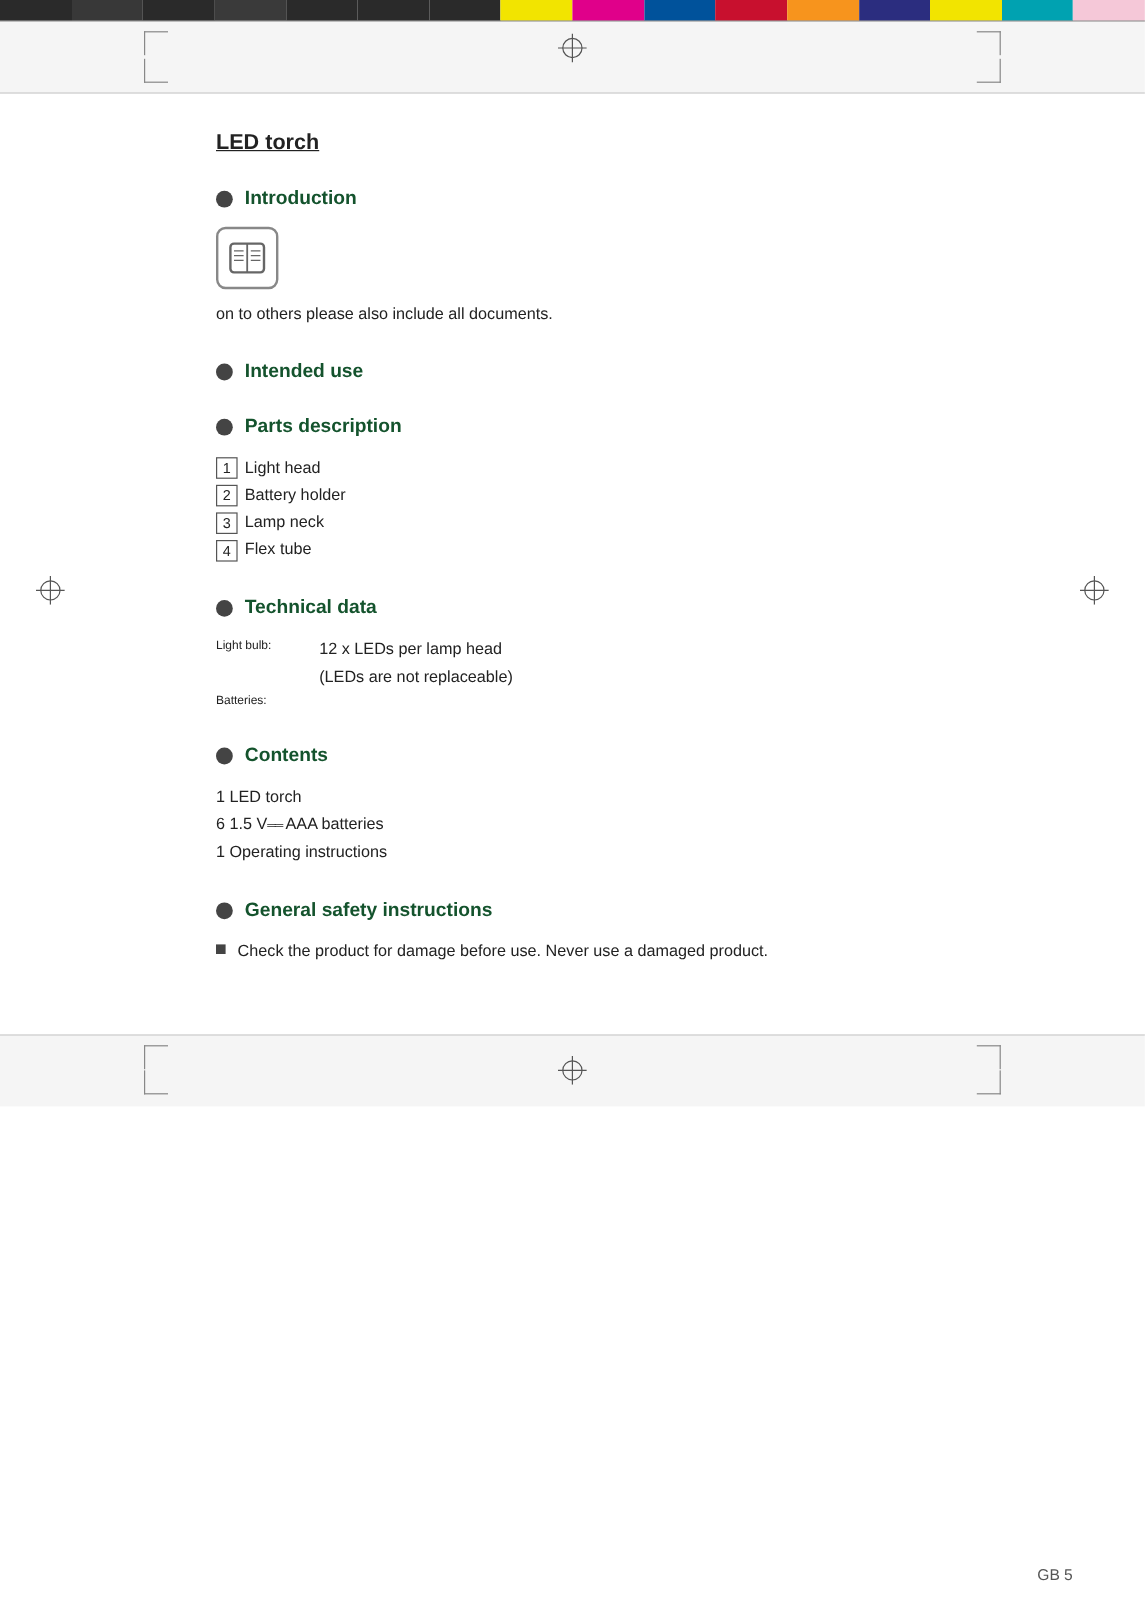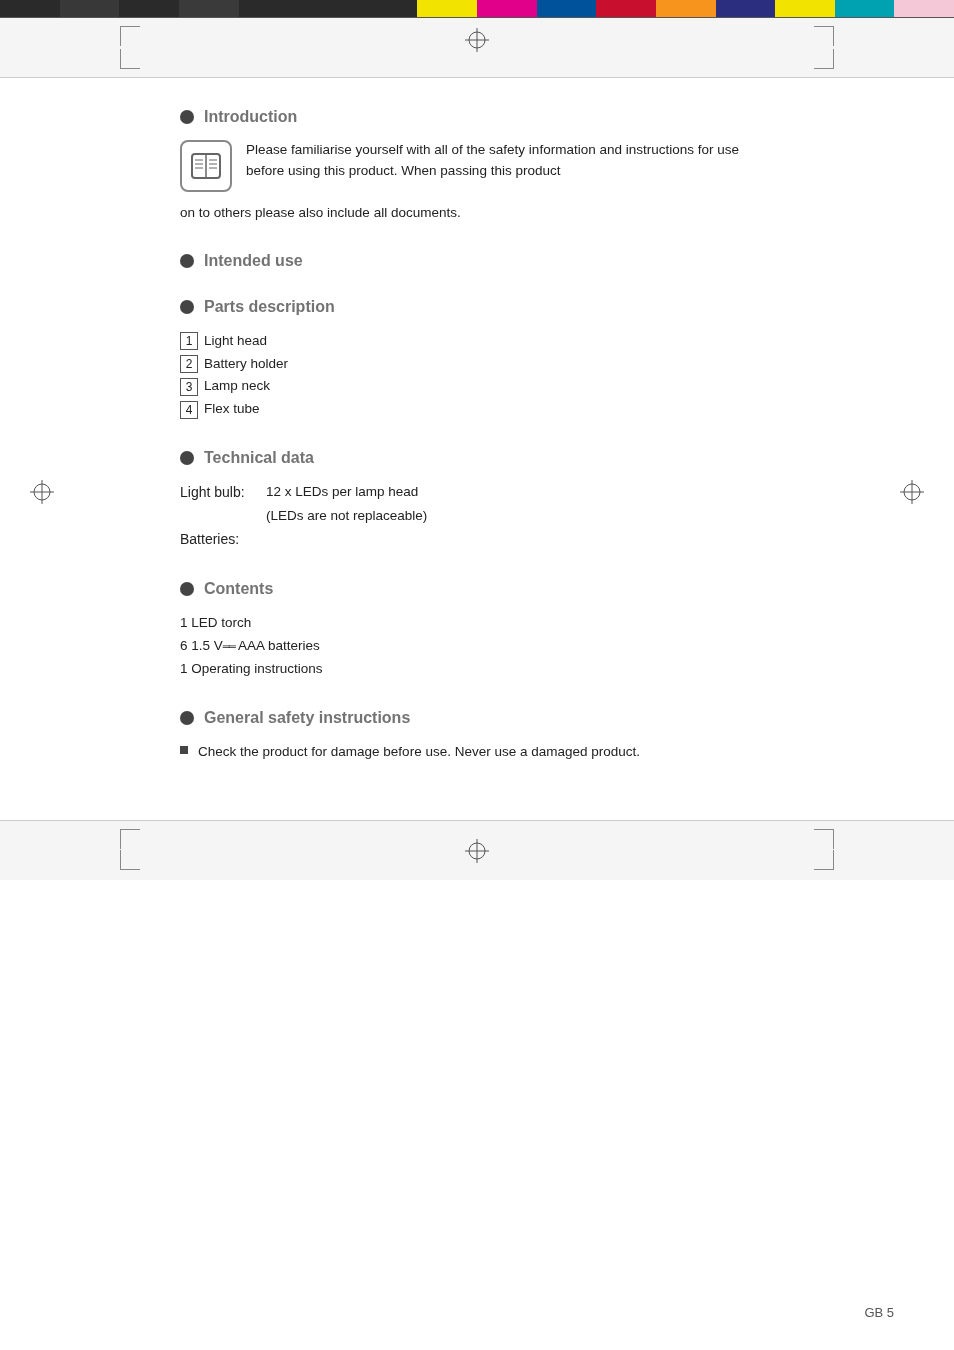--- a/index.html
+++ b/index.html
@@ -64,21 +64,21 @@
     .section {
       margin-bottom: 28px;
     }
 
     .section-heading {
       display: flex;
       align-items: center;
       gap: 10px;
       font-size: 16px;
       font-weight: bold;
-      color: #737373;
+      color: #14532d;
       margin-bottom: 14px;
     }
 
     .bullet-circle {
       width: 14px;
       height: 14px;
       background: #444;
       border-radius: 50%;
       flex-shrink: 0;
     }
@@ -142,21 +142,21 @@
       line-height: 1.7;
     }
 
     .tech-row {
       display: flex;
       gap: 16px;
     }
 
     .tech-label {
       min-width: 70px;
-      font-size: 14px;
+      font-size: 10px;
     }
 
     .tech-value {
       font-size: 13.5px;
     }
 
     .tech-value-indent {
       margin-left: 86px;
       font-size: 13.5px;
     }
@@ -287,42 +287,40 @@
   <div class="side-reg-right">
     <svg viewBox="0 0 24 24" width="24" height="24">
       <circle cx="12" cy="12" r="8" fill="none" stroke="#555" stroke-width="1"></circle>
       <line x1="12" y1="0" x2="12" y2="24" stroke="#555" stroke-width="1"></line>
       <line x1="0" y1="12" x2="24" y2="12" stroke="#555" stroke-width="1"></line>
     </svg>
   </div>
 
   <div class="content">
 
+    <div class="page-title">LED torch</div>
 
     <div class="section">
       <div class="section-heading">
         <div class="bullet-circle"></div>
         <span>Introduction</span>
       </div>
       <div class="intro-block">
         <div class="intro-icon">
 
           <svg width="36" height="36" viewBox="0 0 36 36">
             <rect x="4" y="6" width="28" height="24" rx="3" fill="none" stroke="#666" stroke-width="2"></rect>
             <line x1="18" y1="6" x2="18" y2="30" stroke="#666" stroke-width="1.5"></line>
             <line x1="7" y1="12" x2="15" y2="12" stroke="#666" stroke-width="1"></line>
             <line x1="7" y1="16" x2="15" y2="16" stroke="#666" stroke-width="1"></line>
             <line x1="7" y1="20" x2="15" y2="20" stroke="#666" stroke-width="1"></line>
             <line x1="21" y1="12" x2="29" y2="12" stroke="#666" stroke-width="1"></line>
             <line x1="21" y1="16" x2="29" y2="16" stroke="#666" stroke-width="1"></line>
             <line x1="21" y1="20" x2="29" y2="20" stroke="#666" stroke-width="1"></line>
           </svg>
-        </div>
-        <div class="intro-text-inline">
-          Please familiarise yourself with all of the safety information and instructions for use before using this product. When passing this product
         </div>
       </div>
       <div class="section-body">
         on to others please also include all documents.
       </div>
     </div>
 
     <div class="section">
       <div class="section-heading">
         <div class="bullet-circle"></div>

